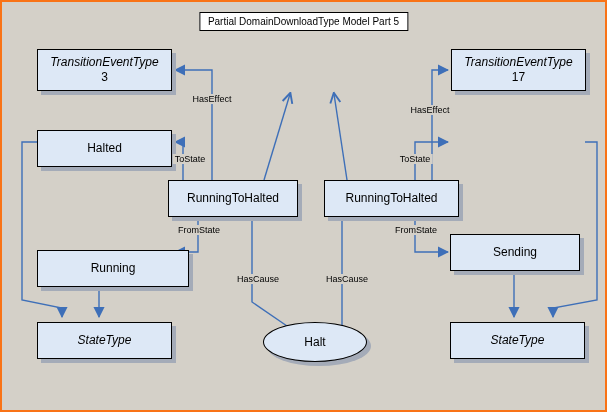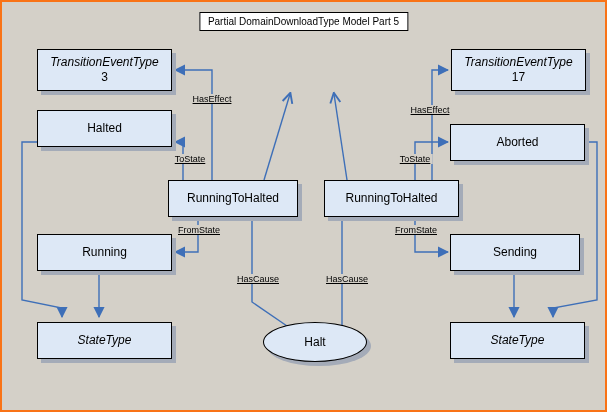--- a/index.html
+++ b/index.html
@@ -43,21 +43,20 @@
     z-index:2; box-sizing:border-box; text-align:center;
   }
   .node.ellipse{ border-radius:50%; }
   .italic{ font-style:italic; }
   .edge-label{
     position:absolute; transform:translateX(-50%);
     font-size:9px; color:#000;
     background:var(--bg);
     padding:0 2px; white-space:nowrap;
     z-index:3;
-    text-decoration:underline;
   }
 </style>
 </head>
 <body>
 
 <div class="stage">
 
   <svg class="connectors" viewBox="0 0 607 412" xmlns="http://www.w3.org/2000/svg">
     <defs>
       <marker id="arrow" viewBox="0 0 10 10" refX="9" refY="5" markerWidth="8" markerHeight="8" orient="auto">
@@ -101,37 +100,34 @@
     <span class="italic">TransitionEventType</span>
     <span>3</span>
   </div>
 
 
   <div class="node" style="left:449px;top:47px;width:135px;height:42px">
     <span class="italic">TransitionEventType</span>
     <span>17</span>
   </div>
 
-  <div class="node" style="left:35px;top:108px;width:135px;height:37px">
+  <div class="node" style="left:35px;top:128px;width:135px;height:37px">
     <span>Halted</span>
   </div>
 
-  <div class="node" style="left:448px;top:122px;width:135px;height:37px">
-    <span>Aborted</span>
-  </div>
 
   <div class="node" style="left:166px;top:178px;width:130px;height:37px">
     <span>RunningToHalted</span>
   </div>
 
   <div class="node" style="left:322px;top:178px;width:135px;height:37px">
     <span>RunningToHalted</span>
   </div>
 
-  <div class="node" style="left:35px;top:232px;width:135px;height:37px">
+  <div class="node" style="left:35px;top:248px;width:152px;height:37px">
     <span>Running</span>
   </div>
 
   <div class="node" style="left:448px;top:232px;width:130px;height:37px">
     <span>Sending</span>
   </div>
 
   <div class="node" style="left:35px;top:320px;width:135px;height:37px">
     <span class="italic">StateType</span>
   </div>

